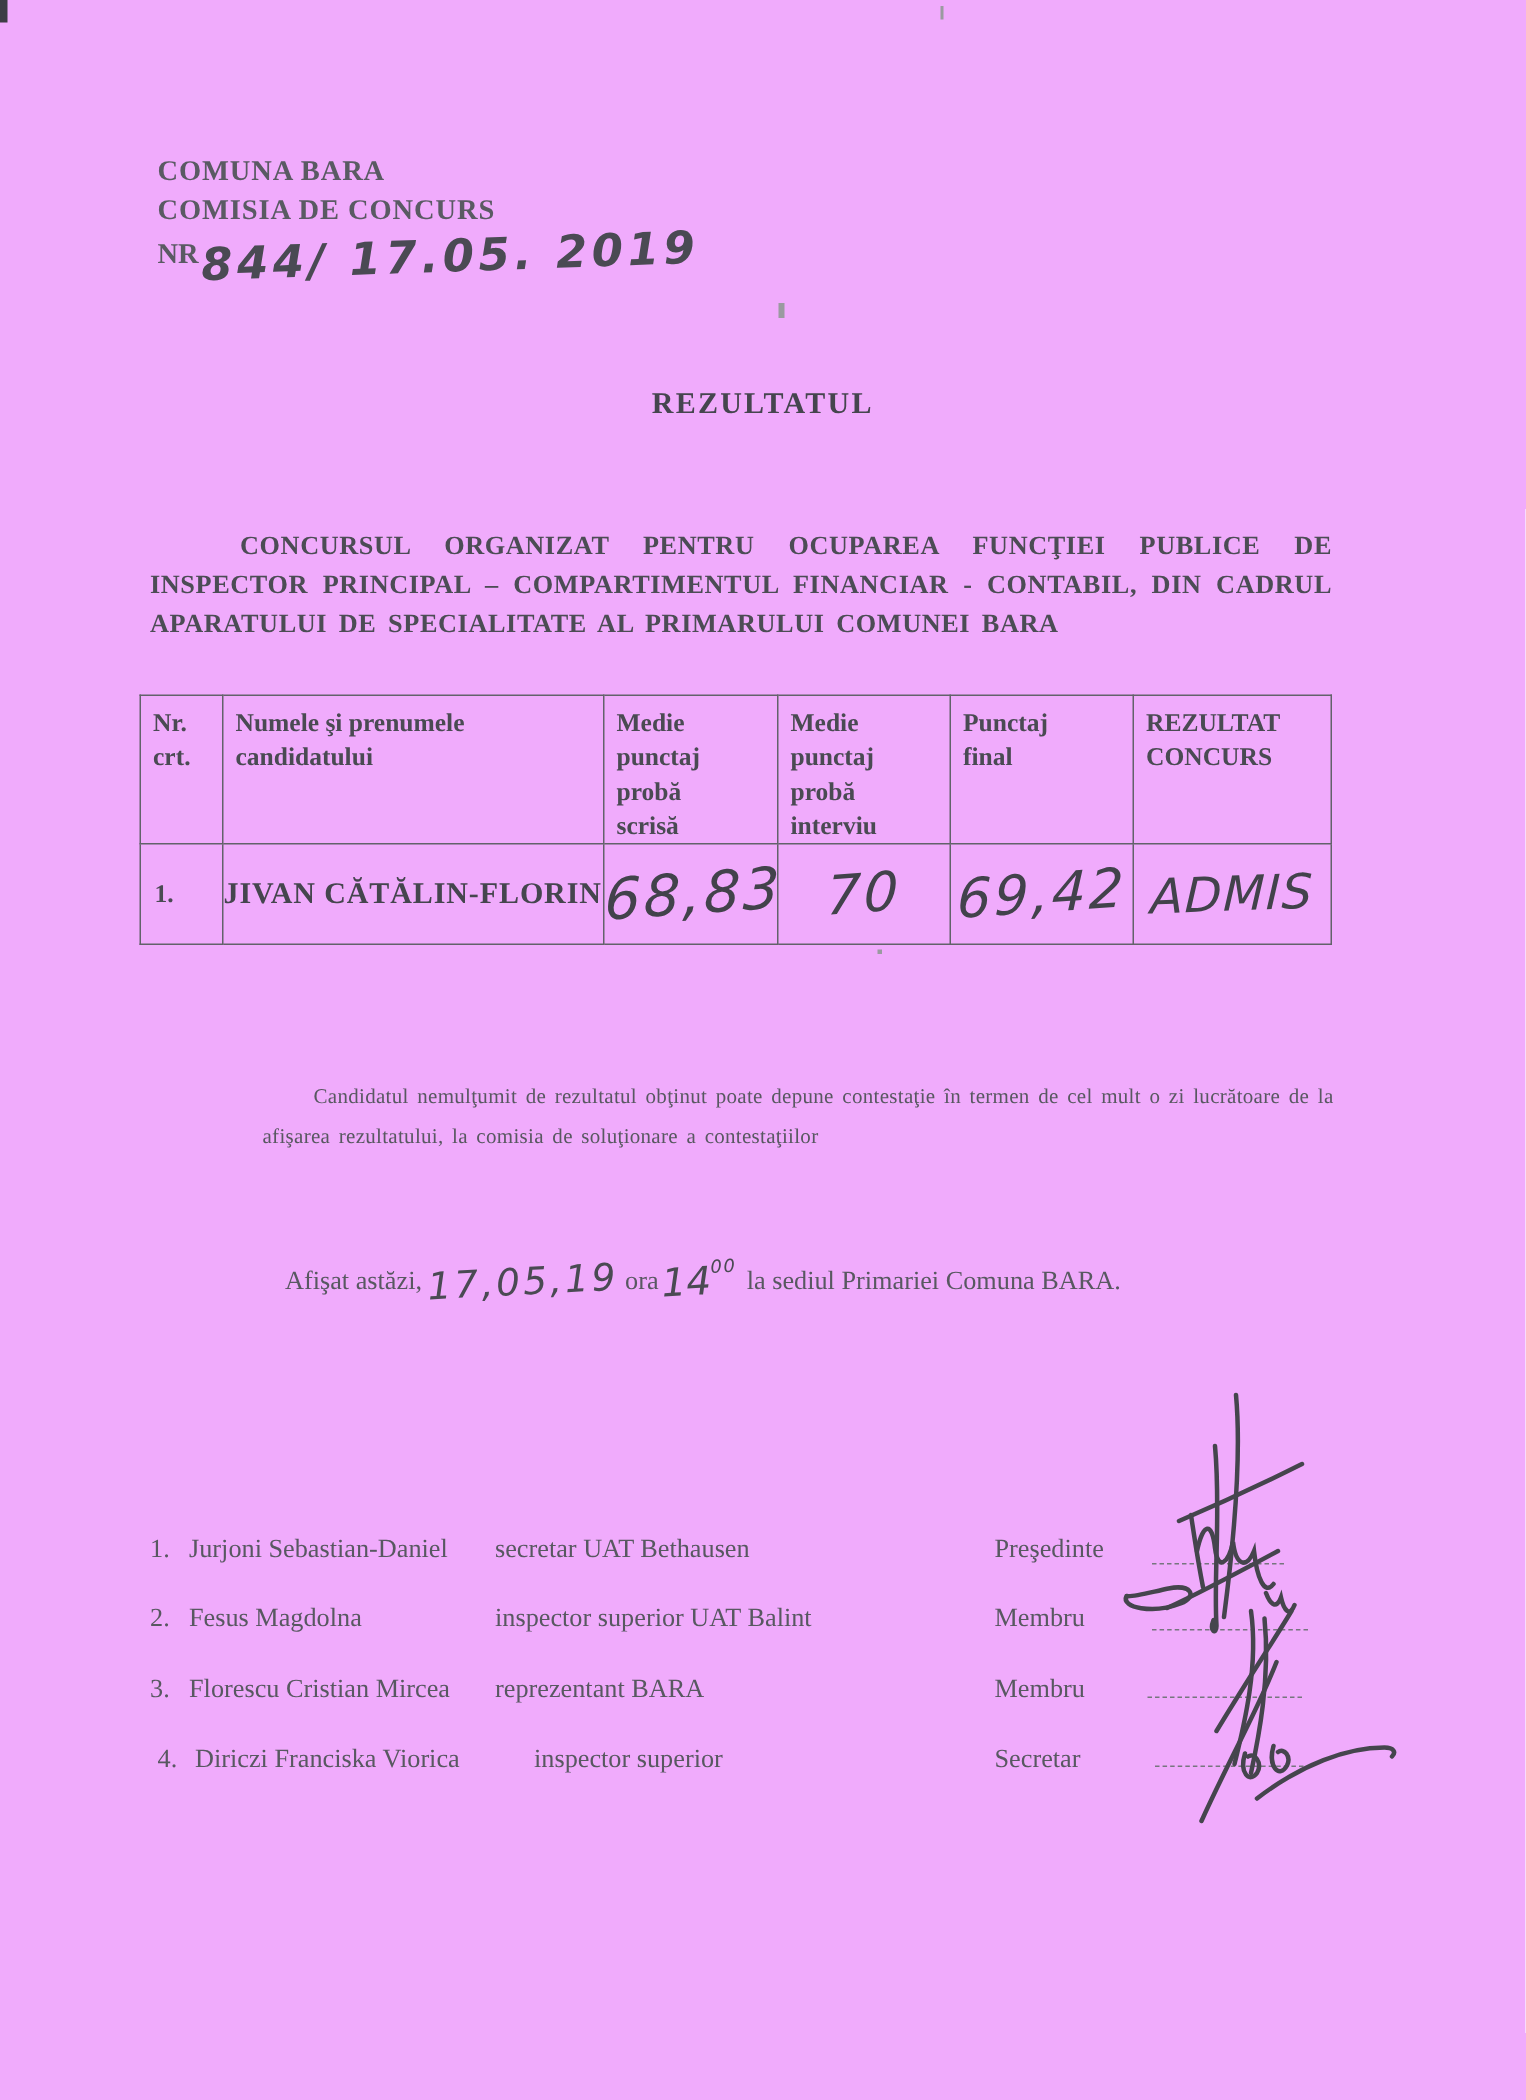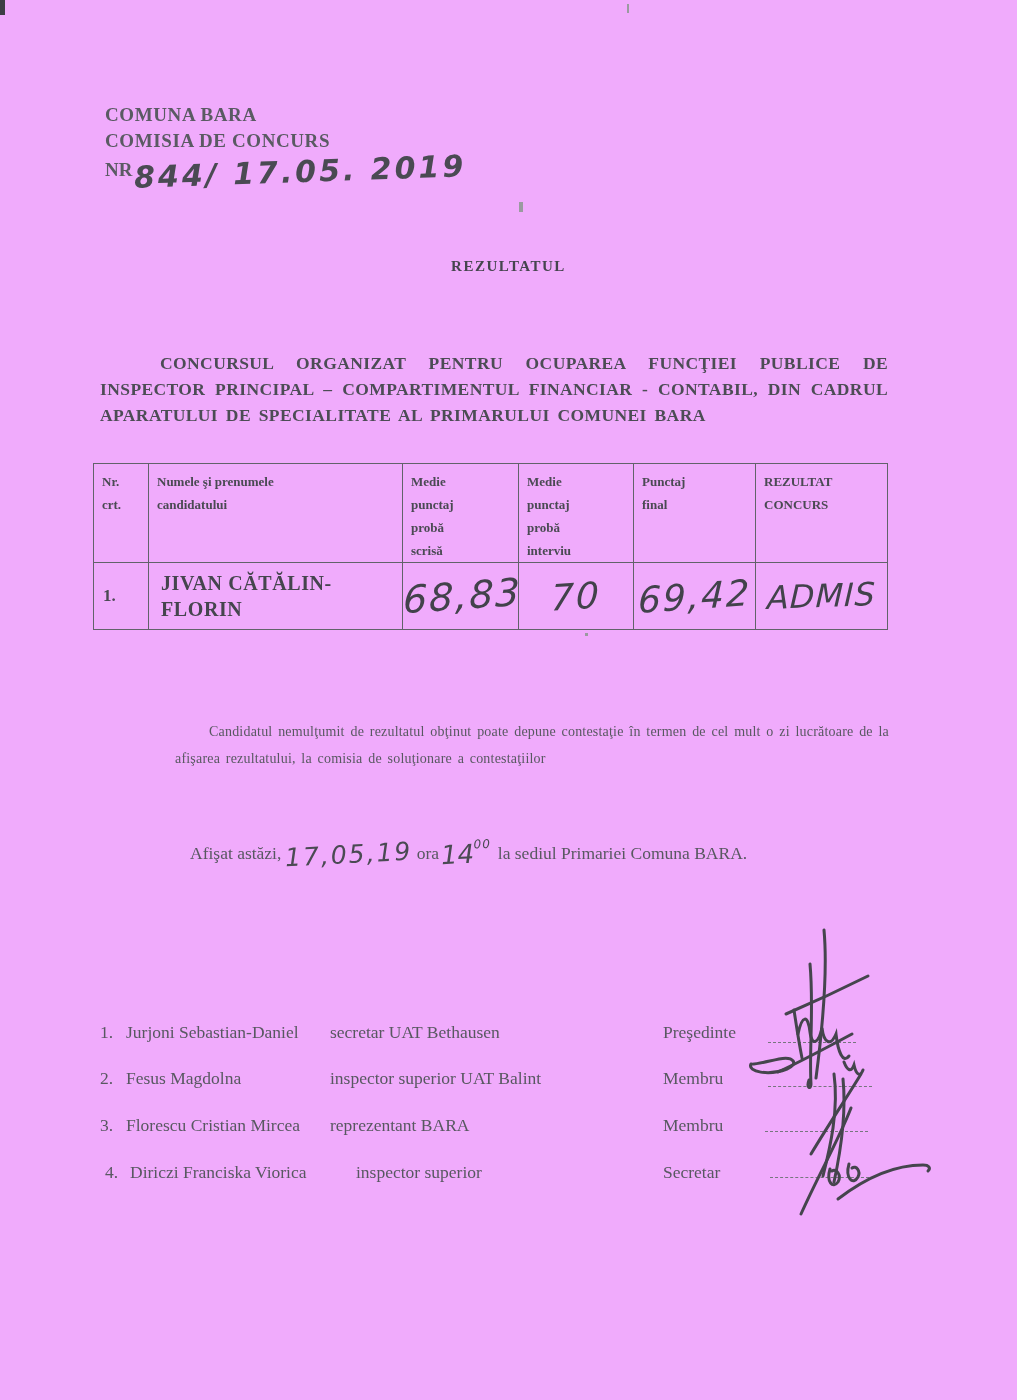--- a/index.html
+++ b/index.html
@@ -34,47 +34,47 @@
   .hand-nr { font-size:30px; letter-spacing:3px; transform:rotate(-2deg); vertical-align:-6px; margin-left:2px; }
   .hand-score { font-size:38px; letter-spacing:2px; transform:rotate(-4deg) skewX(-6deg); color:#42424b; }
   .hand-score.small { font-size:36px; }
   .hand-result { font-size:32px; letter-spacing:1px; transform:rotate(-2deg) skewX(-4deg); color:#42424b; }
   .hand-date { font-size:25px; letter-spacing:2px; transform:rotate(-3deg); vertical-align:-4px; margin:0 4px; }
   .hand-time { font-size:26px; transform:rotate(-3deg); vertical-align:-4px; margin:0 2px; }
   .hand-time sup { font-size:12px; vertical-align:14px; letter-spacing:1px; }
 
   .doc-title {
     position:absolute; left:0; top:258px; width:1017px;
-    text-align:center; font-size:15px; font-weight:bold;
+    text-align:center; font-size:20px; font-weight:bold;
     letter-spacing:1.5px; color:#45454e;
   }
 
   .intro {
     position:absolute; left:100px; top:305px; width:788px;
     font-size:17.5px; font-weight:bold; line-height:26px;
     text-align:justify; text-indent:60px;
     letter-spacing:0.4px; word-spacing:3px; color:#4c4c55;margin-top:45px;
   }
 
   
   .results-table {
     position:absolute; left:93px; top:463px; width:794px;
     border-collapse:collapse; table-layout:fixed;
   }
   .results-table th, .results-table td { border:1.5px solid #62626a; }
   .results-table th {
-    font-size:13px; font-weight:bold; text-align:left; vertical-align:top;
+    font-size:17px; font-weight:bold; text-align:left; vertical-align:top;
     padding:6px 6px 0 8px; white-space:pre-line; line-height:23px;
     color:#4a4a53; height:98px;
   }
   .results-table td { height:67px; vertical-align:middle; }
   .cell-nr { font-size:17px; font-weight:bold; padding-left:9px; color:#4a4a53; }
   .cell-name {
     font-size:20px; font-weight:bold; line-height:26px;
-    padding-left:12px; letter-spacing:0.6px; color:#45454e;
+    padding-left:0; letter-spacing:0.6px; color:#45454e;
   }
   .cell-score { text-align:center; overflow:visible; }
   .cell-score .hand { white-space:nowrap; }
 
   .contest {
     position:absolute; left:175px; top:718px; width:714px;
     font-size:14px; line-height:27px; text-align:justify;
     text-indent:34px; color:#585861; letter-spacing:0.2px; word-spacing:2px;
   }
 

